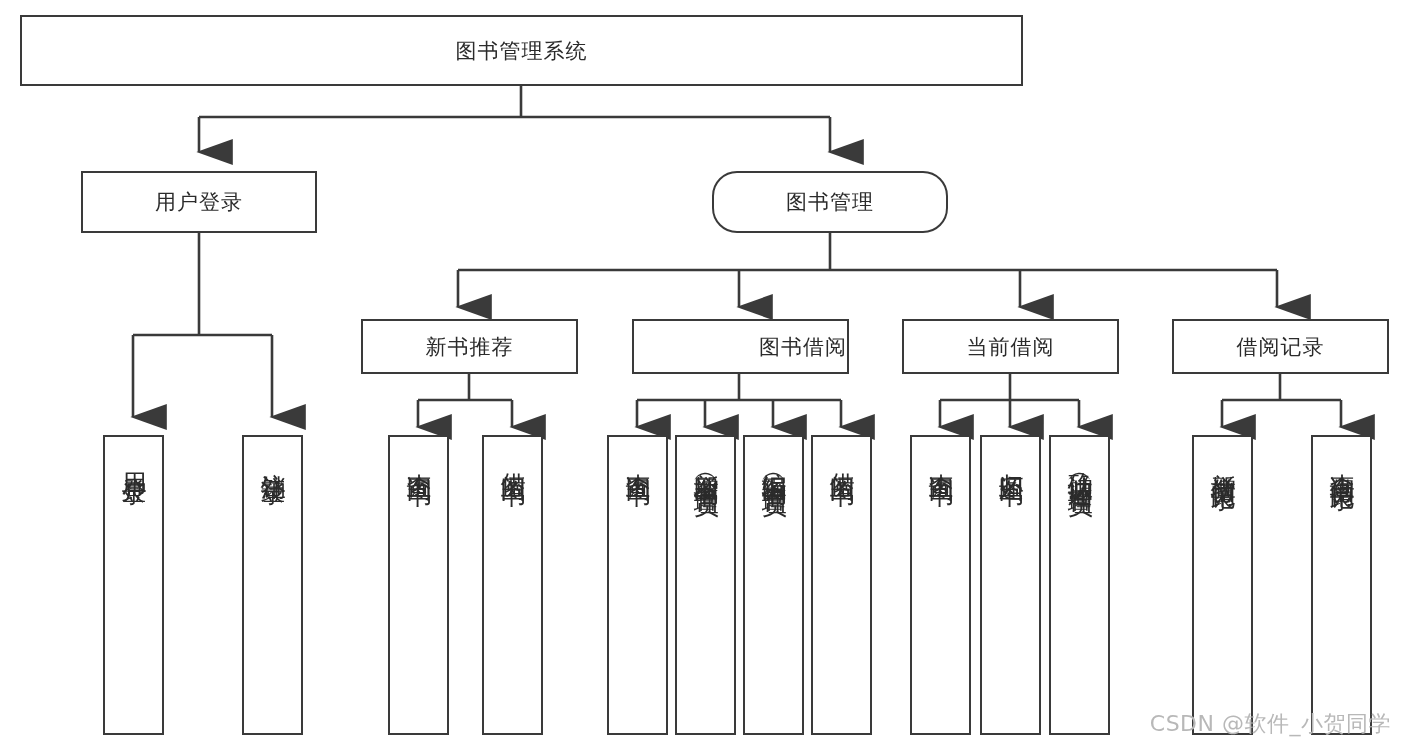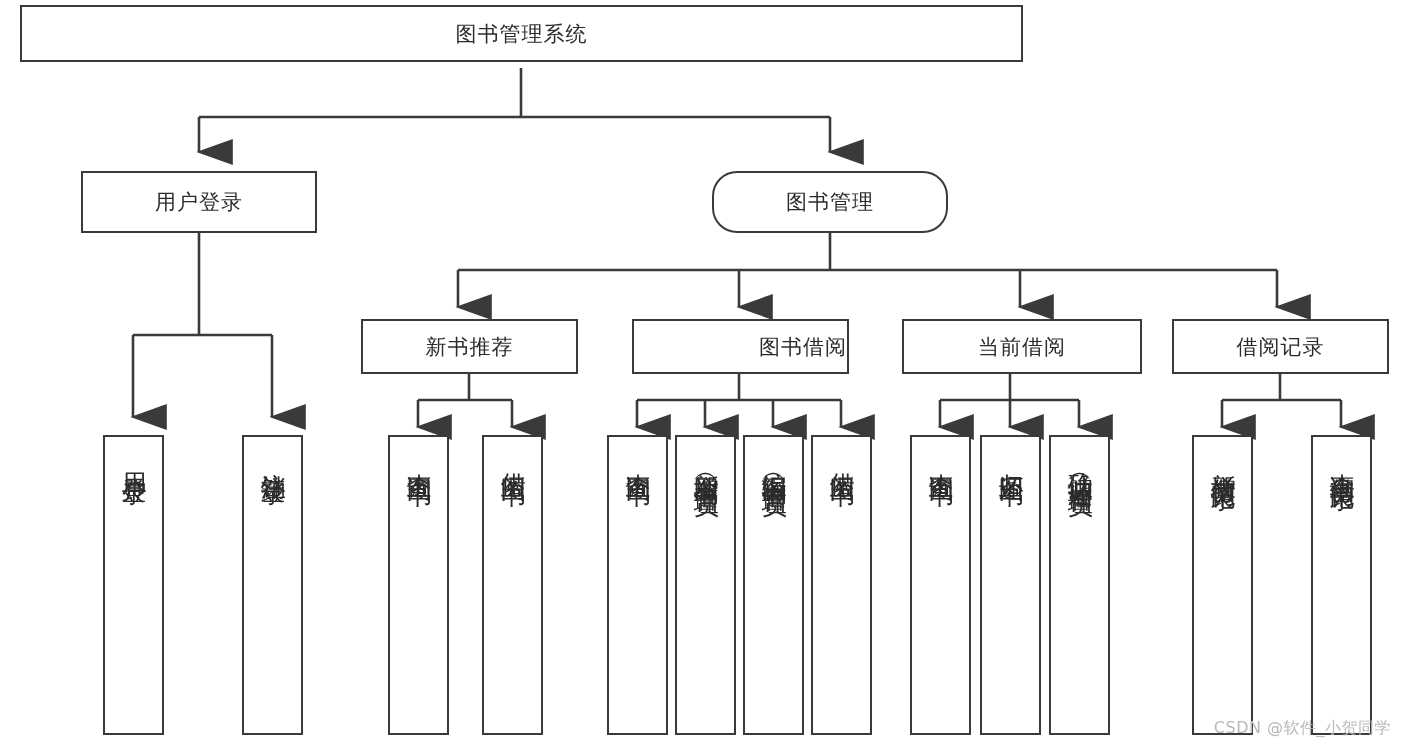--- a/index.html
+++ b/index.html
@@ -50,21 +50,21 @@
     font-size: 25px;
     line-height: 1.06;
     letter-spacing: 3px;
     white-space: nowrap;
     text-align: left;
   }
   .watermark {
     position: absolute;
     right: 14px;
     bottom: 8px;
-    font-size: 16px;
+    font-size: 22px;
     color: #b8b8b8;
     letter-spacing: 0.5px;
     white-space: nowrap;
   }
 </style>
 </head>
 <body>
 
 <div id="canvas">
 
@@ -112,38 +112,38 @@
       <path d="M 1010 400 L 1010 427" marker-end="url(#arrow)"></path>
       <path d="M 1079 400 L 1079 427" marker-end="url(#arrow)"></path>
 
       <path d="M 1280 374 L 1280 400"></path>
       <path d="M 1222 400 L 1341 400"></path>
       <path d="M 1222 400 L 1222 427" marker-end="url(#arrow)"></path>
       <path d="M 1341 400 L 1341 427" marker-end="url(#arrow)"></path>
     </g>
   </svg>
 
-  <div class="node horiz" style="left:20px; top:5px; width:1003px; height:57px;">
+  <div class="node horiz" style="left:20px; top:15px; width:1003px; height:71px;">
     <span>图书管理系统</span>
   </div>
 
   <div class="node horiz" style="left:81px; top:171px; width:236px; height:62px;">
     <span>用户登录</span>
   </div>
   <div class="node horiz" style="left:712px; top:171px; width:236px; height:62px;border-radius:25px;">
     <span>图书管理</span>
   </div>
 
   <div class="node horiz" style="left:361px; top:319px; width:217px; height:55px;">
     <span>新书推荐</span>
   </div>
   <div class="node horiz" style="left:632px; top:319px; width:217px; height:55px;justify-content:flex-end;">
     <span>图书借阅</span>
   </div>
-  <div class="node horiz" style="left:902px; top:319px; width:240px; height:55px;">
+  <div class="node horiz" style="left:902px; top:319px; width:217px; height:55px;">
     <span>当前借阅</span>
   </div>
   <div class="node horiz" style="left:1172px; top:319px; width:217px; height:55px;">
     <span>借阅记录</span>
   </div>
 
   <div class="node vert" style="left:103px; top:435px; width:61px; height:300px;">
     <span class="vtext">用户登录</span>
   </div>
   <div class="node vert" style="left:242px; top:435px; width:61px; height:300px;">

